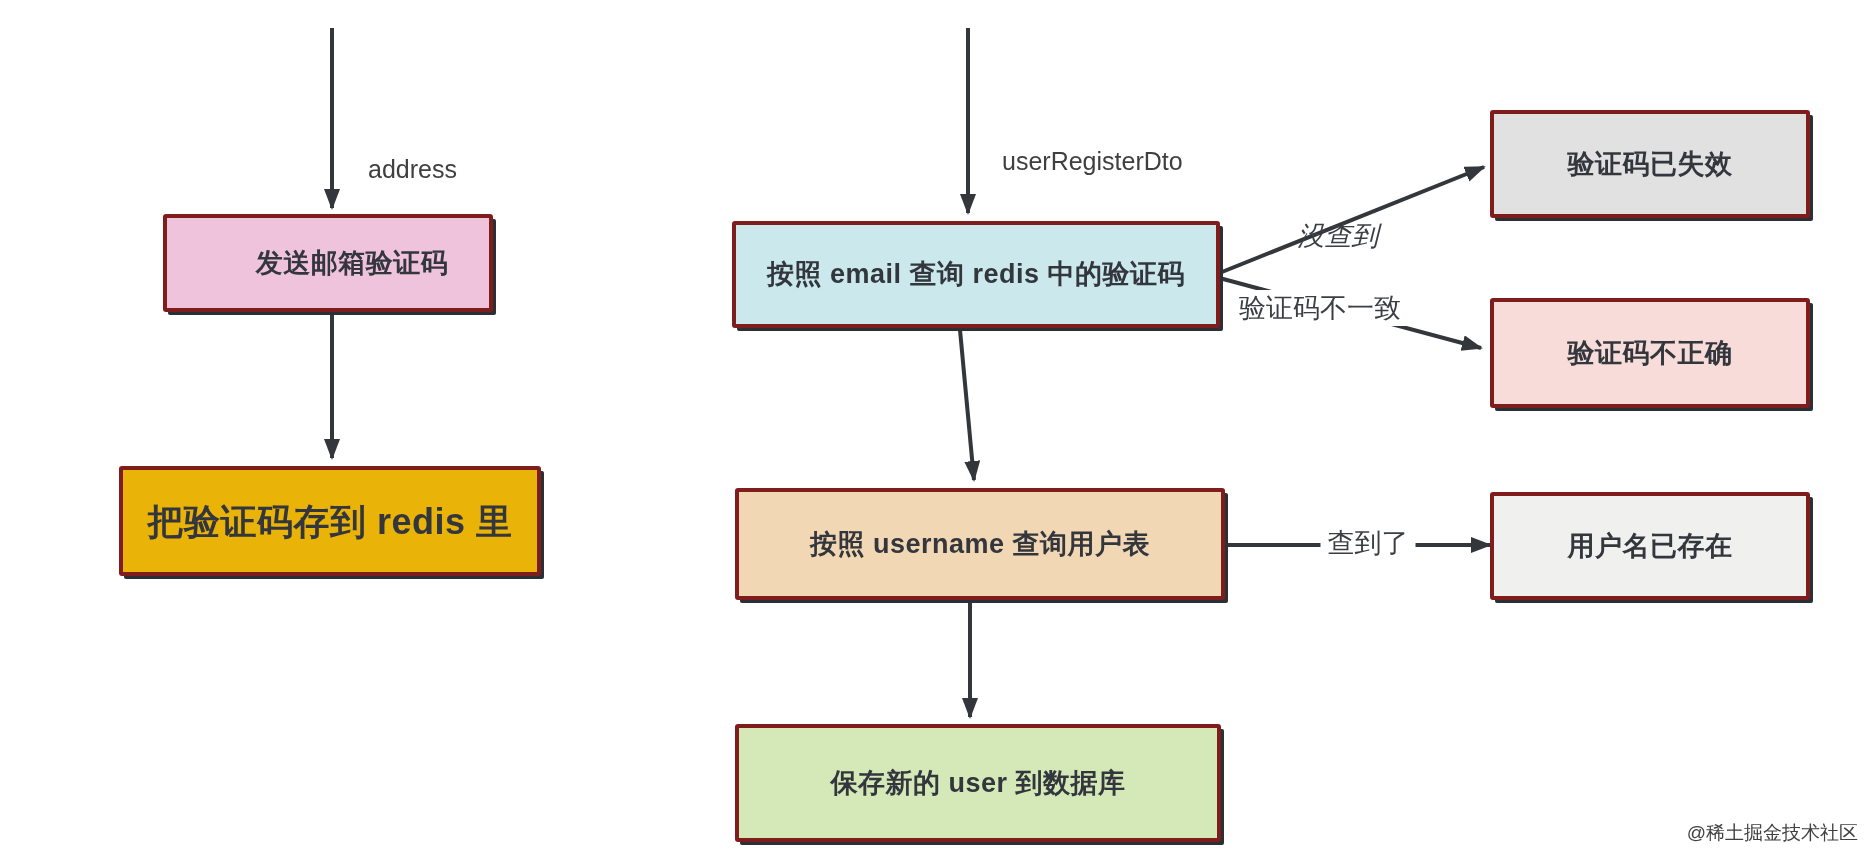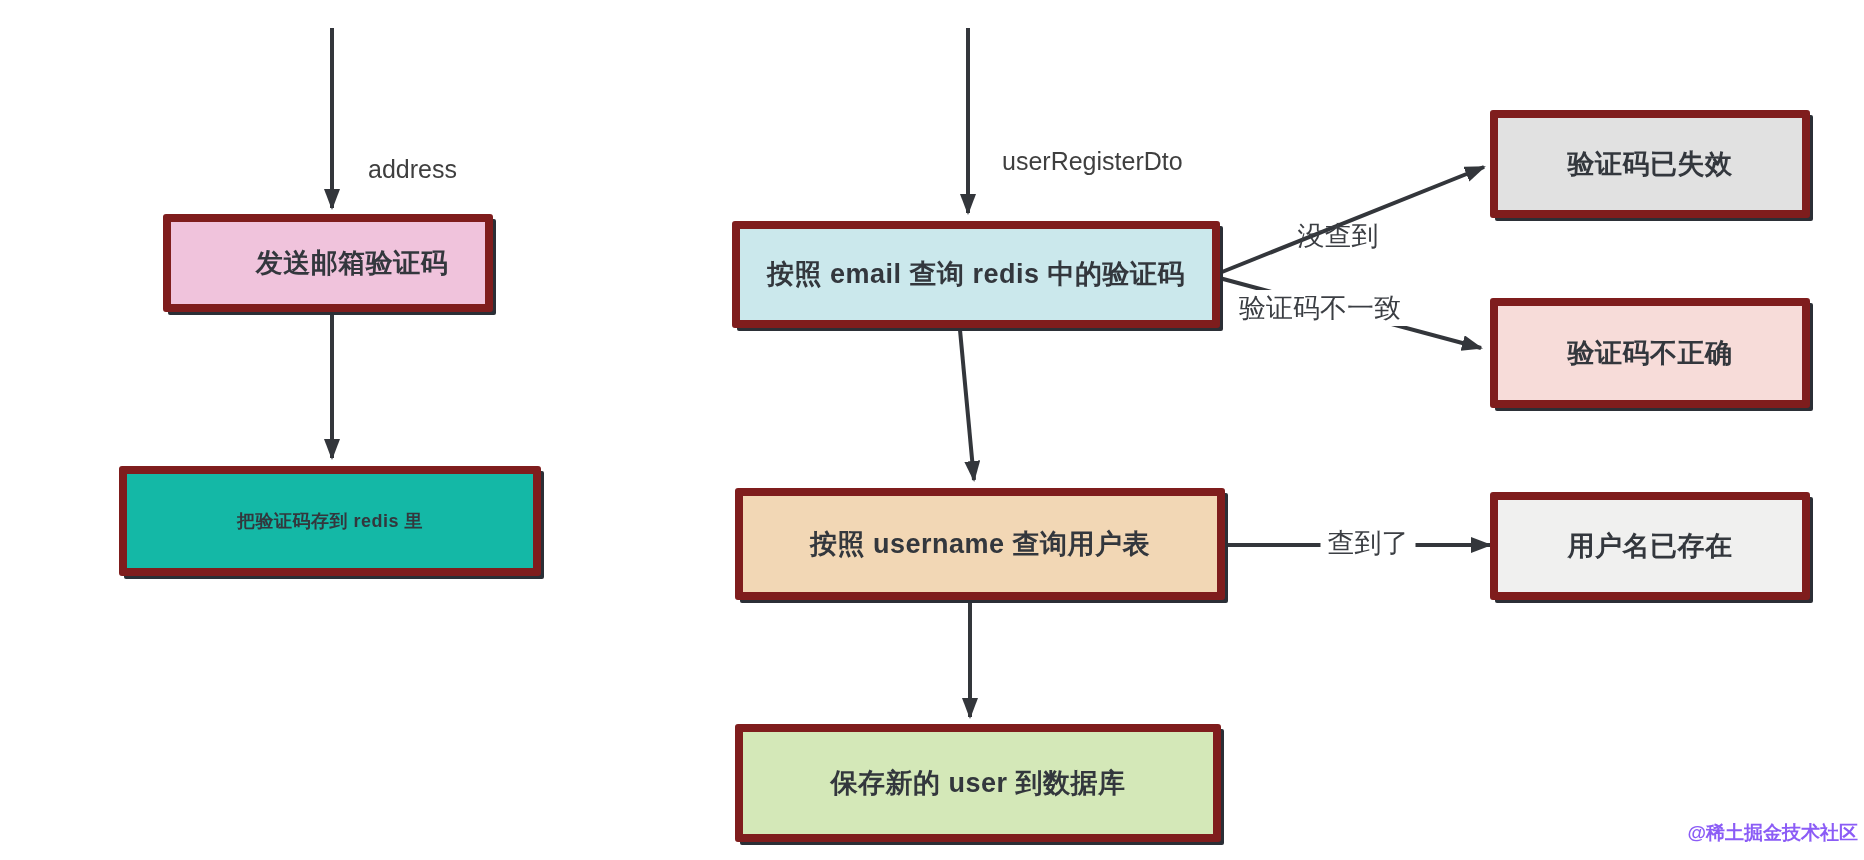--- a/index.html
+++ b/index.html
@@ -4,35 +4,35 @@
 <style>
   html,body{margin:0;padding:0;background:#ffffff;}
   #canvas{
     position:relative;width:1864px;height:860px;background:#ffffff;overflow:hidden;
     font-family:"Liberation Sans","DejaVu Sans",sans-serif;
   }
   #edges{position:absolute;left:0;top:0;width:1864px;height:860px;}
   .edge{stroke:#33363b;stroke-width:4;fill:none;}
   .node{
     position:absolute;display:flex;flex-direction:column;align-items:center;justify-content:center;
-    border:8px solid #7f1d1d;border-radius:3px;box-sizing:border-box;
+    border:4px solid #7f1d1d;border-radius:3px;box-sizing:border-box;
     box-shadow:4px 4px 0 -1px #2b2f36;
     font-weight:bold;font-size:27px;color:#33373d;text-align:center;
     letter-spacing:0.5px;line-height:37px;white-space:nowrap;
   }
   .edge-label{
     position:absolute;transform:translate(-50%,-50%);
     font-size:27px;color:#3b3e43;white-space:nowrap;
   }
   .bg-white{background:#ffffff;padding:0 7px;}
   .top-label{
     position:absolute;font-size:25px;color:#3f3f3f;white-space:nowrap;margin-top:37px;
   }
   .watermark{
-    position:absolute;right:6px;top:820px;font-size:19px;color:#8b5cf6;white-space:nowrap;font-weight:bold;
+    position:absolute;right:6px;top:820px;font-size:19px;color:#404040;white-space:nowrap;
   }
 </style>
 </head>
 <body>
 
 <div id="canvas">
 
   <svg id="edges" viewBox="0 0 1864 860" xmlns="http://www.w3.org/2000/svg">
     <defs>
       <marker id="ah" markerUnits="userSpaceOnUse" markerWidth="24" markerHeight="18" refX="19" refY="8" orient="auto">
@@ -45,29 +45,29 @@
     <path class="edge" d="M960,330 L974,480" marker-end="url(#ah)"></path>
     <path class="edge" d="M970,602 L970,717" marker-end="url(#ah)"></path>
     <path class="edge" d="M1226,545 L1490,545" marker-end="url(#ah)"></path>
     <path class="edge" d="M1212,276 L1484,167" marker-end="url(#ah)"></path>
     <path class="edge" d="M1212,276 L1481,348" marker-end="url(#ah)"></path>
   </svg>
 
   <div class="top-label" style="left:368px;top:118px;">address</div>
   <div class="top-label" style="left:1002px;top:110px;">userRegisterDto</div>
 
-  <div class="edge-label" style="left:1338px;top:236px;">没查到</div>
+  <div class="edge-label" style="left:1338px;top:236px;font-style:italic;">没查到</div>
   <div class="edge-label bg-white" style="left:1320px;top:308px;">验证码不一致</div>
   <div class="edge-label bg-white" style="left:1336px;top:543px;margin-left:32px;">查到了</div>
 
   <div class="node" style="left: 163px; top: 214px; width: 330px; height: 98px; background: rgb(240, 195, 220); padding-left: 48px;">
     <span>发送邮箱验证码</span>
   </div>
 
-  <div class="node" style="left: 119px; top: 466px; width: 422px; height: 110px; font-size: 18px; background: #14b8a6;">
+  <div class="node" style="left: 119px; top: 466px; width: 422px; height: 110px; font-size: 36px; background: #eab308;">
     <span>把验证码存到 redis 里</span>
   </div>
 
   <div class="node" style="left: 722px; top: 221px; width: 488px; height: 107px; background: rgb(203, 232, 236); margin-left: 10px;">
     <span>按照 email 查询 redis 中的验证码</span>
   </div>
 
   <div class="node" style="left: 1490px; top: 110px; width: 320px; height: 108px; background: rgb(225, 225, 225);">
     <span>验证码已失效</span>
   </div>

